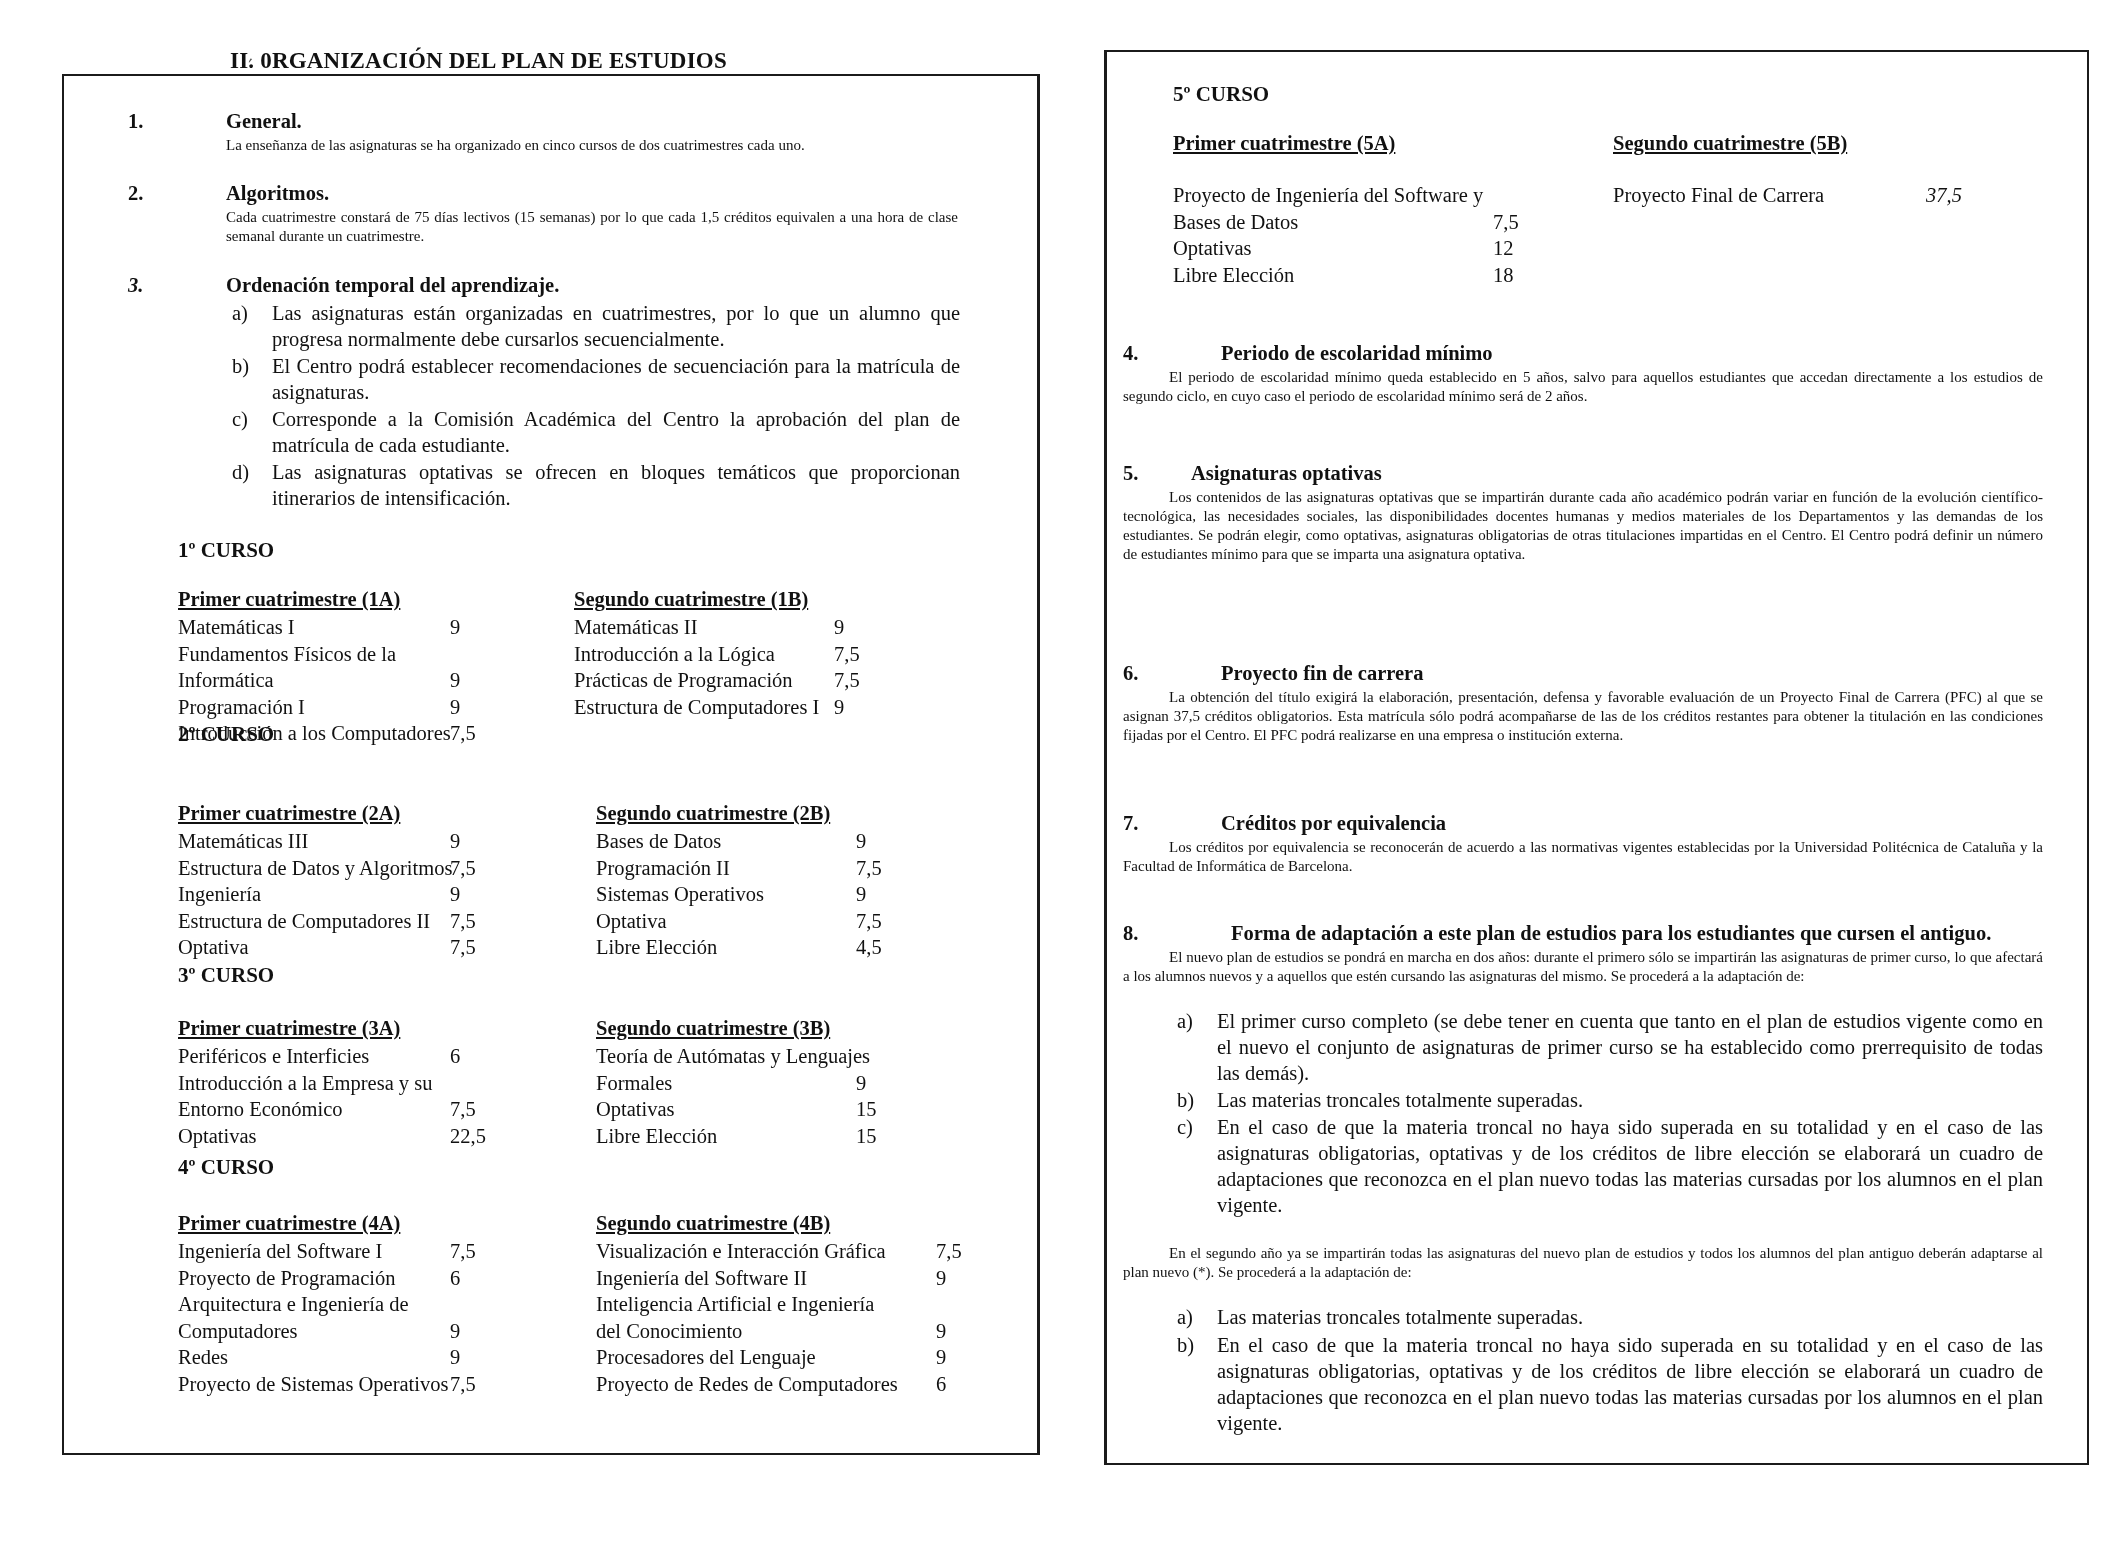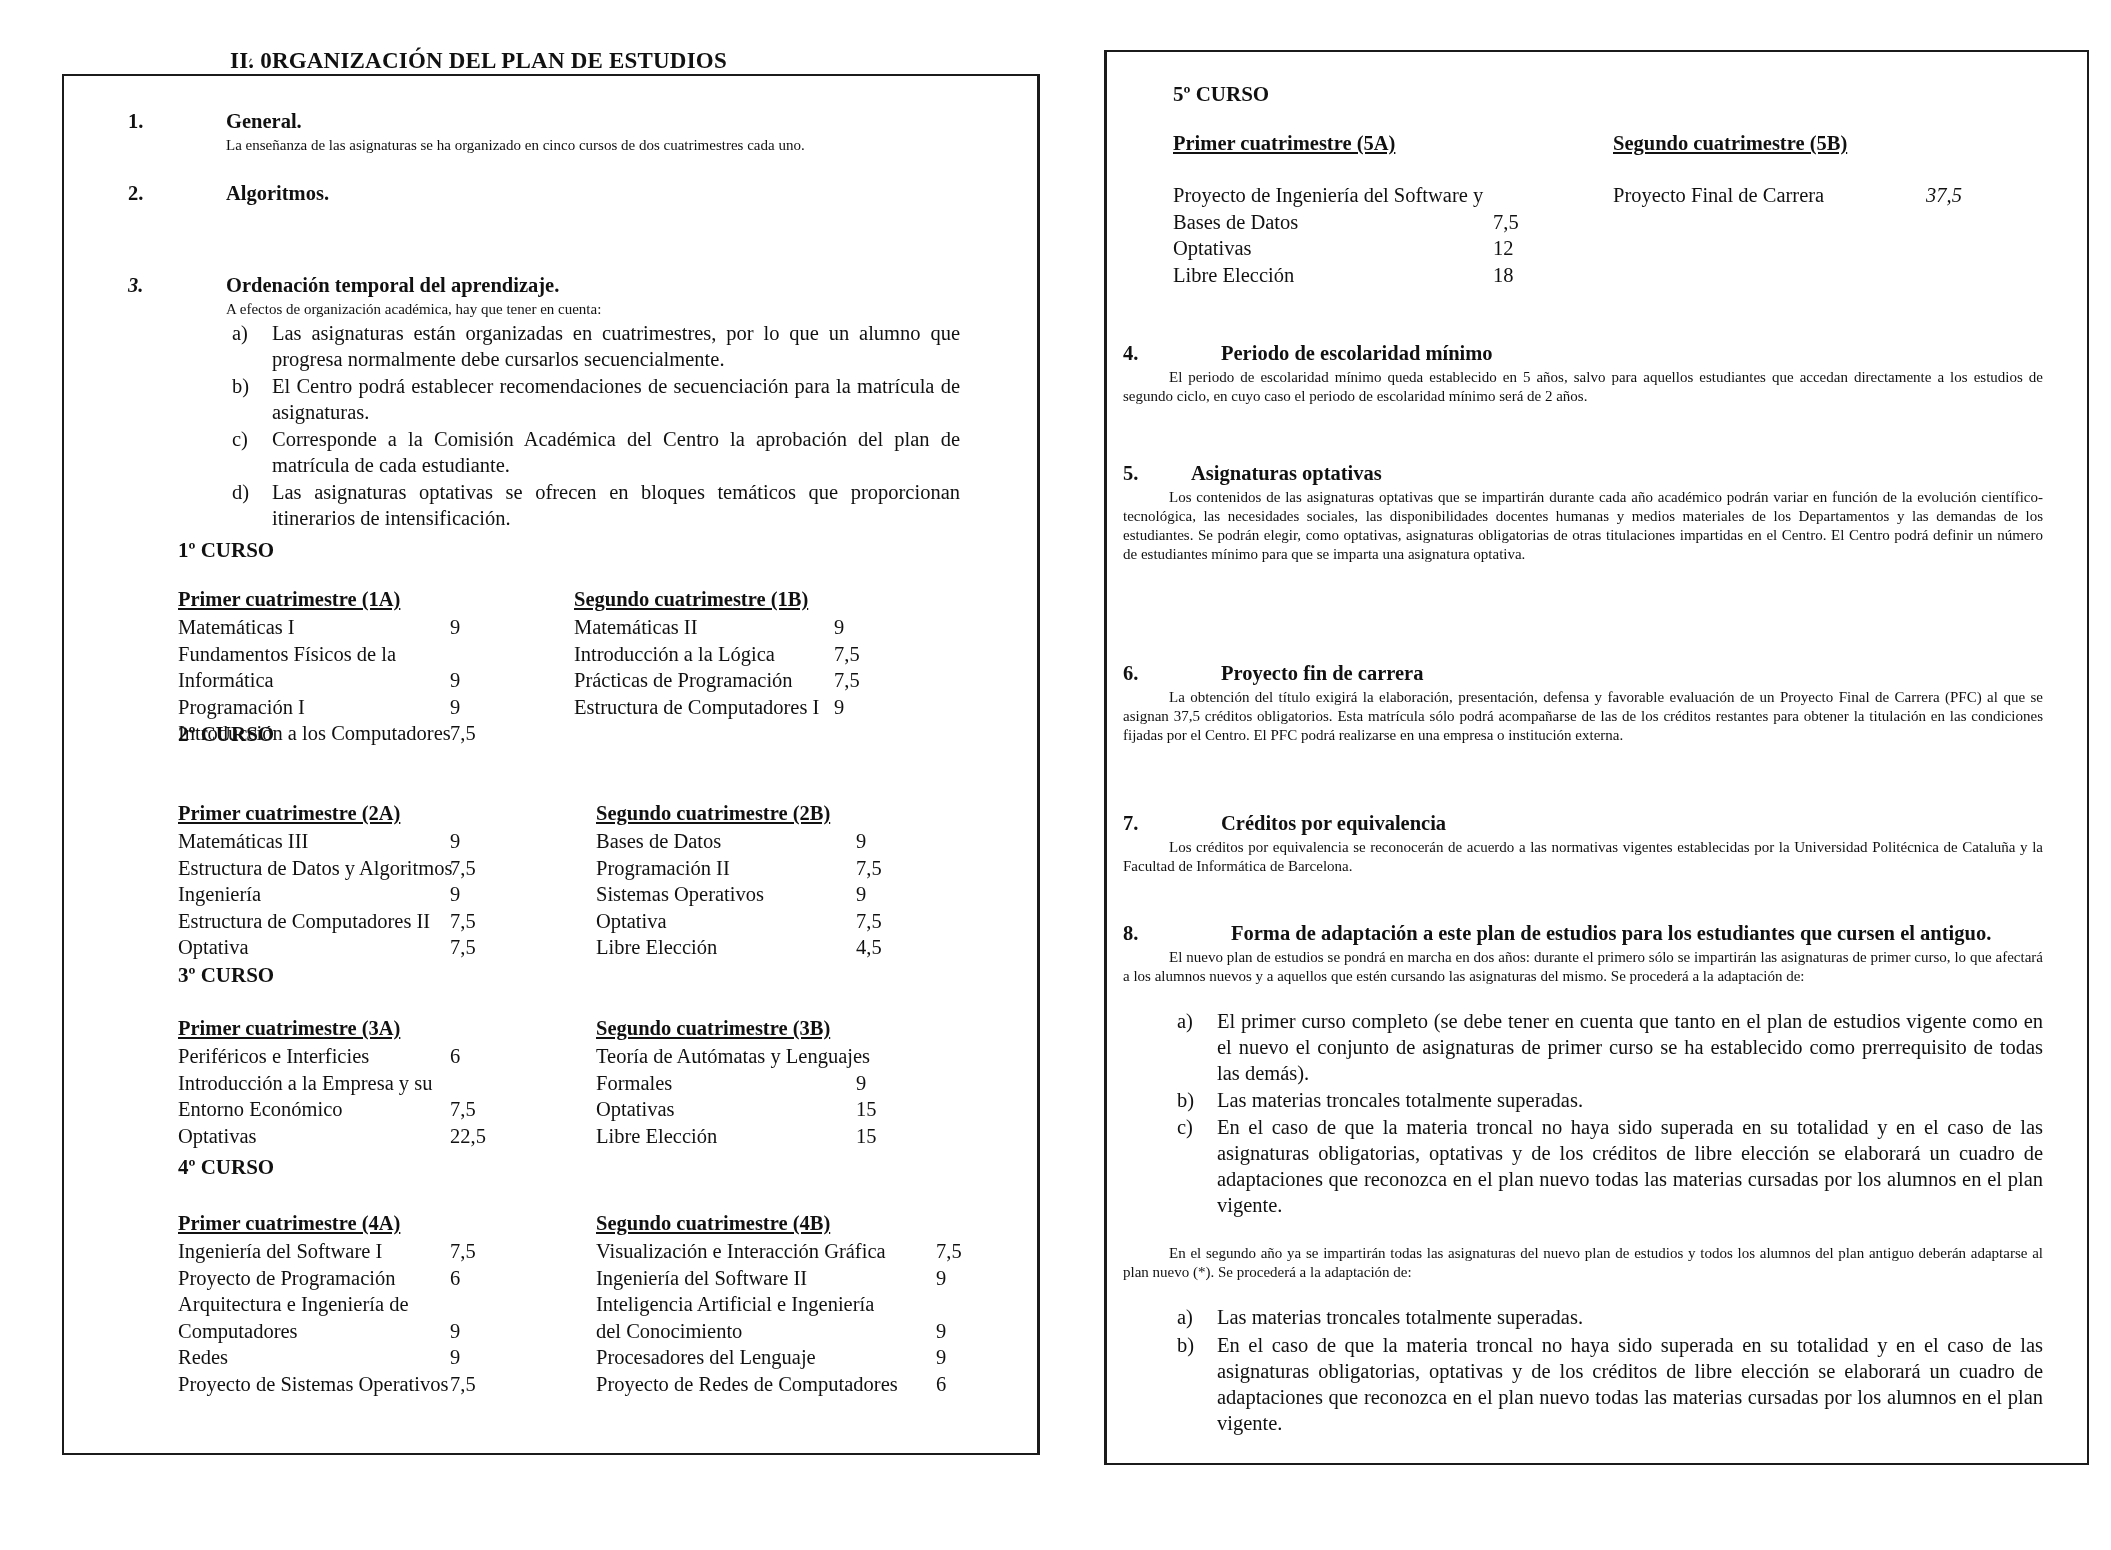--- a/index.html
+++ b/index.html
@@ -167,28 +167,28 @@
         <div class="body">
           <h3>General.</h3>
           <p>La enseñanza de las asignaturas se ha organizado en cinco cursos de dos cuatrimestres cada uno.</p>
         </div>
       </div>
 
       <div class="sec" style="left:128px; top:180px; width:830px;">
         <span class="num">2.</span>
         <div class="body">
           <h3>Algoritmos.</h3>
+          <p class="just">Cada cuatrimestre constará de 75 días lectivos (15 semanas) por lo que cada 1,5 créditos equivalen a una hora de clase semanal durante un cuatrimestre.</p>
         </div>
       </div>
 
       <div class="sec" style="left:128px; top:272px; width:832px;">
         <span class="num italic">3.</span>
         <div class="body">
           <h3>Ordenación temporal del aprendizaje.</h3>
-          <p>A efectos de organización académica, hay que tener en cuenta:</p>
           <ol class="lettered">
             <li>
               <span class="mk">a)</span>
               <span>Las asignaturas están organizadas en cuatrimestres, por lo que un alumno que progresa normalmente debe cursarlos secuencialmente.</span>
             </li>
             <li>
               <span class="mk">b)</span>
               <span>El Centro podrá establecer recomendaciones de secuenciación para la matrícula de asignaturas.</span>
             </li>
             <li>

